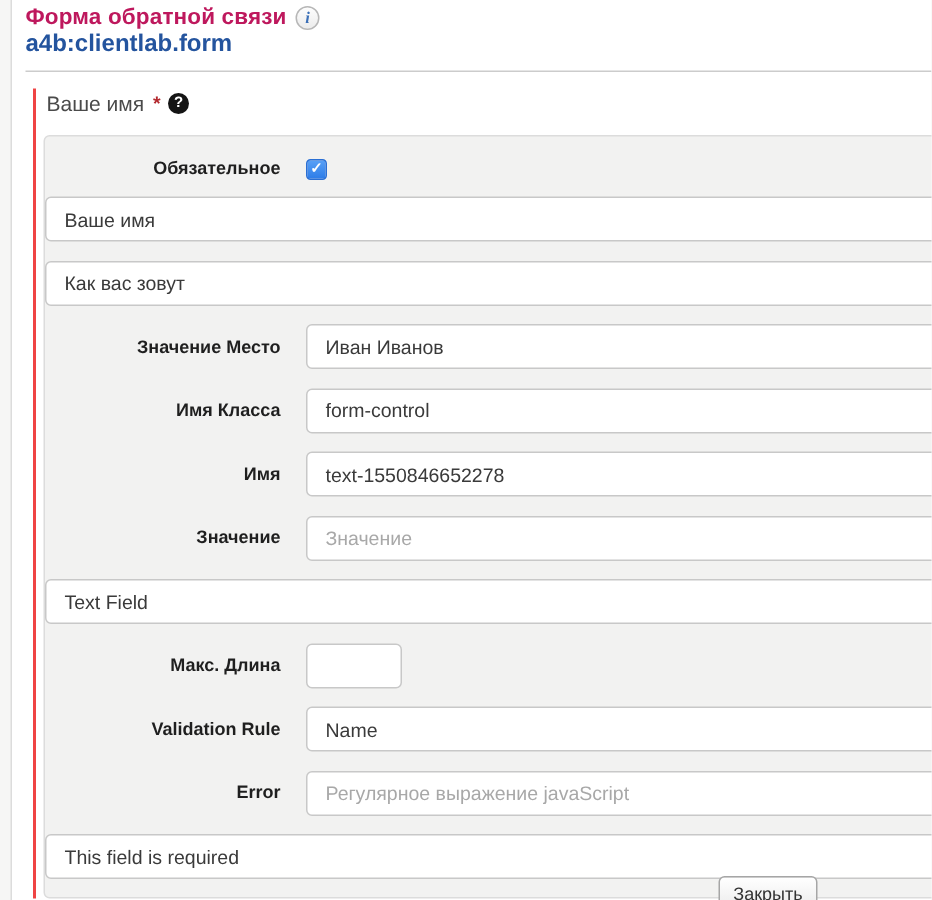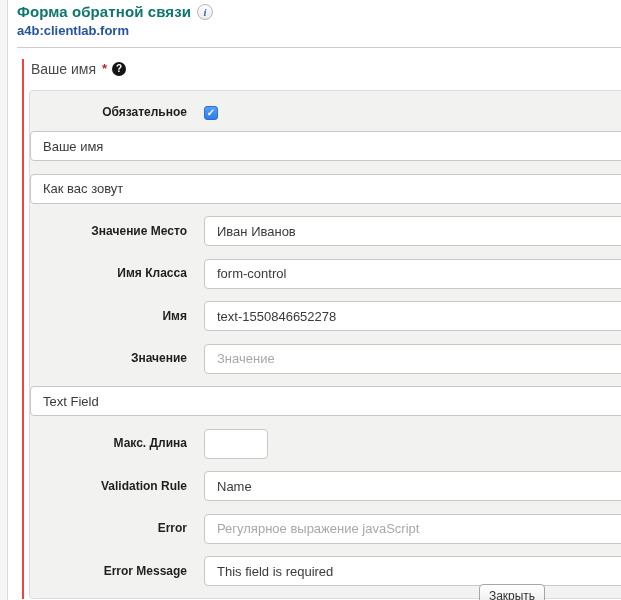--- a/index.html
+++ b/index.html
@@ -16,36 +16,36 @@
     width: 8px; height: 600px;
     background: #f6f6f5;
     border-right: 1px solid #dcdcdc;
   }
   .content { margin-left: 9px; }
 
   
   .header { padding: 3px 0 0 8px; }
   .title-row { display: flex; align-items: center; gap: 6px; }
   .page-title {
-    font-size: 15px; font-weight: bold; color: #0f766e;
+    font-size: 15px; font-weight: bold; color: #be185d;
     line-height: 18px; letter-spacing: 0.1px;
   }
   .info-icon {
     width: 16px; height: 16px; border-radius: 50%;
     border: 1px solid #b7b7b7;
     background: linear-gradient(#fdfdfd, #ececec);
     display: flex; align-items: center; justify-content: center;
     font-family: "Liberation Serif", serif;
     font-style: italic; font-weight: bold;
     font-size: 11px; color: #3a6fb7; line-height: 1;
     cursor: default;
   }
   .page-link {
     display: inline-block; margin-top: 2px;
-    font-size: 13px; font-weight: bold; color: #24549e;
+    font-size: 16px; font-weight: bold; color: #24549e;
     text-decoration: none; line-height: 14px;
   }
   .top-divider { margin: 8px 0 0 8px; border-top: 1px solid #cccccc; }
 
   
   .section {
     margin: 11px 0 0 13px;
     border-left: 2px solid #ef4444;
     padding-left: 5px;
   }
@@ -205,21 +205,20 @@
               <div class="select-box">Name</div>
             </div>
           </div>
           <div class="row">
             <div class="row-label">Error</div>
             <div class="control">
               <input type="text" class="text-input" placeholder="Регулярное выражение javaScript" style="">
             </div>
           </div>
           <div class="row">
-            <div class="row-label">Error Message</div>
             <div class="control">
               <input type="text" class="text-input" value="This field is required" style="">
             </div>
           </div>
         </div>
     </div>
   </div>
 </div>
 
 <button class="close-button">Закрыть</button>

